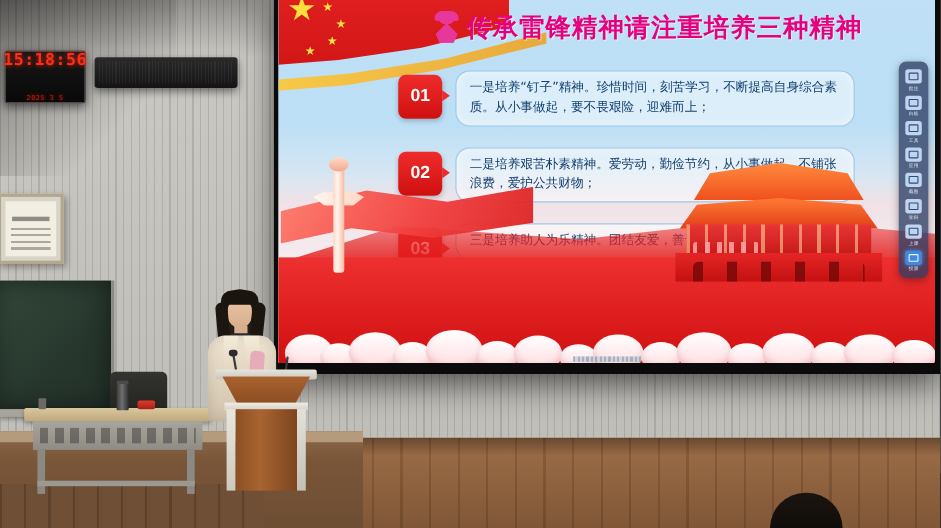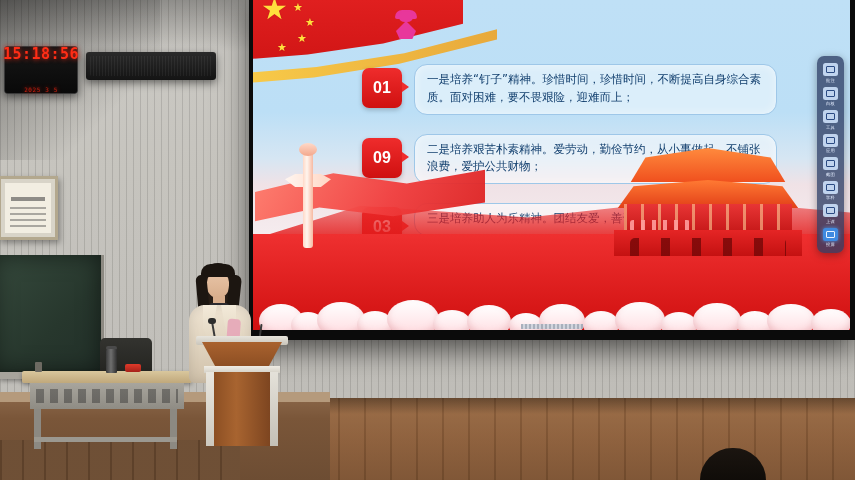--- a/index.html
+++ b/index.html
@@ -476,30 +476,31 @@
         <span class="star s4">★</span>
       </div>
       <div class="slide-flag-gold"></div>
 
       <div class="slide-title-wrap">
         <div class="lei-feng-icon">
           <div class="lf-hat"></div>
           <div class="lf-head"></div>
           <div class="lf-body"></div>
         </div>
+        <div class="slide-title">传承雷锋精神请注重培养三种精神</div>
       </div>
 
       <div class="bullets">
         <div class="bullet-row">
           <div class="bullet-num">01</div>
           <div class="bullet-arrow"></div>
-          <div class="bullet-card">一是培养“钉子”精神。珍惜时间，珍惜时间，不断提高自身综合素质。面对困难，要不畏艰险，迎难而上；</div>
+          <div class="bullet-card">一是培养“钉子”精神。珍惜时间，刻苦学习，不断提高自身综合素质。从小事做起，要不畏艰险，迎难而上；</div>
         </div>
         <div class="bullet-row">
-          <div class="bullet-num">09</div>
+          <div class="bullet-num">02</div>
           <div class="bullet-arrow"></div>
           <div class="bullet-card">二是培养艰苦朴素精神。爱劳动，勤俭节约，从小事做起，不铺张浪费，爱护公共财物；</div>
         </div>
         <div class="bullet-row">
           <div class="bullet-num">03</div>
           <div class="bullet-arrow"></div>
           <div class="bullet-card">三是培养助人为乐精神。团结友爱，善于合作，热心帮助他人。</div>
         </div>
       </div>
 

